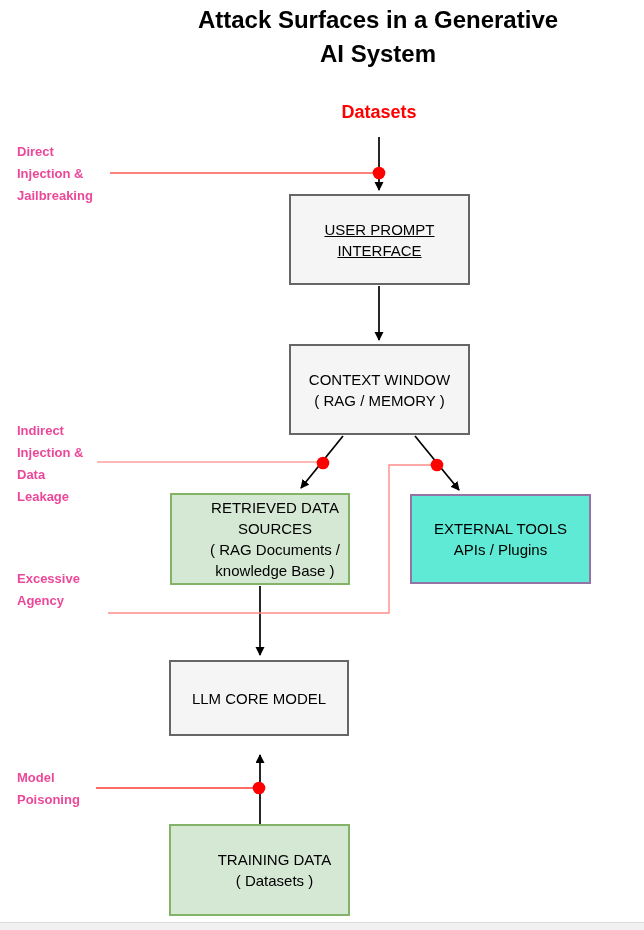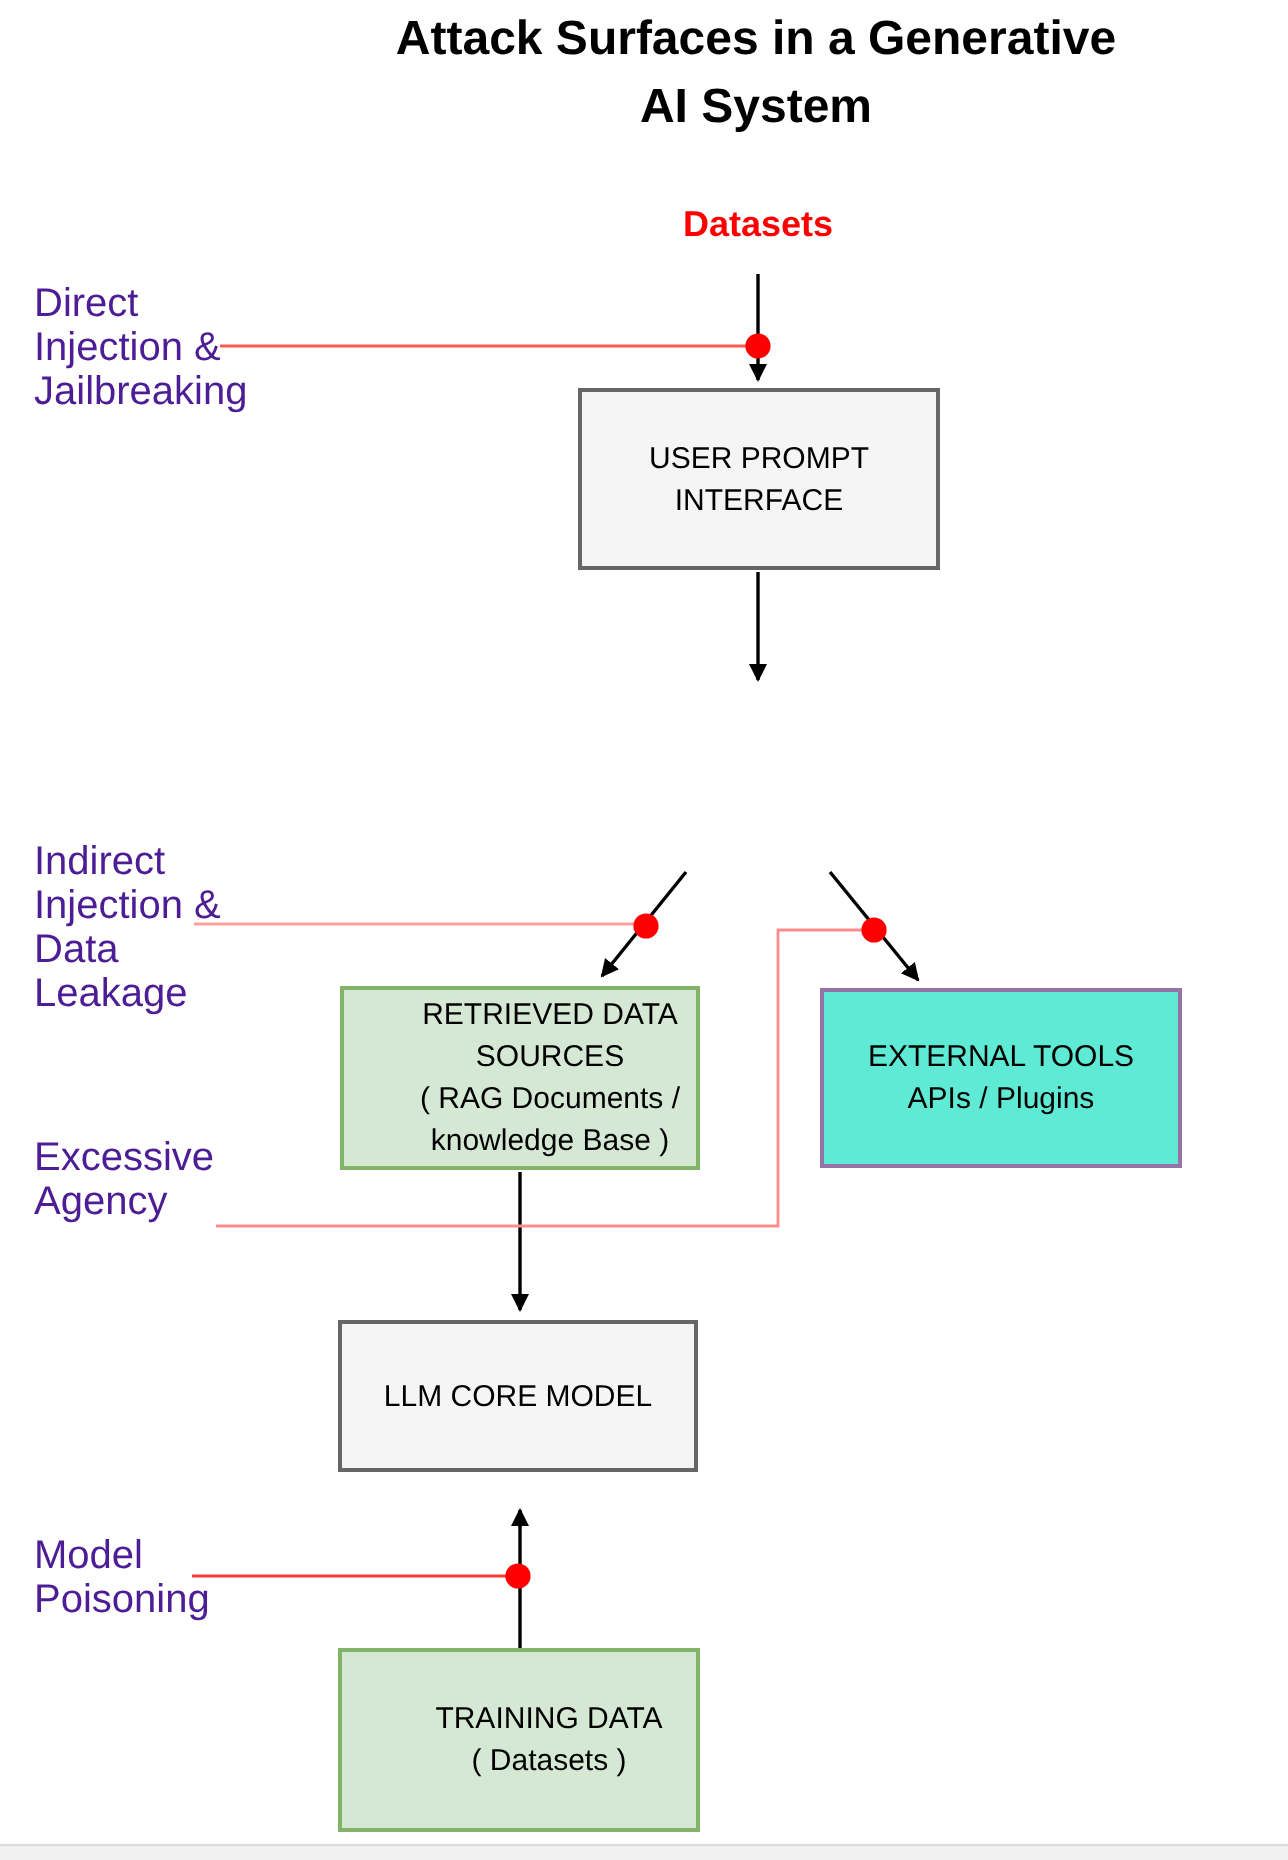--- a/index.html
+++ b/index.html
@@ -52,34 +52,35 @@
     font-size: 15px;
     line-height: 21px;
     color: #000000;
     white-space: pre-line;
     padding: 2px;
   }
   .node-gray   { background: #f5f5f5; border-color: #666666; }
   .node-green  { background: #d5e8d4; border-color: #82b366; padding-left: 32px; }
   .node-purple { background: #5eead4; border-color: #9673a6; }
 
-  #node-user-prompt-interface  { left: 289px; top: 194px; width: 181px; height: 91px; }
+  #node-user-prompt-interface  { left: 289px; top: 194px; width: 181px; height: 91px; text-decoration: underline; }
   #node-context-window         { left: 289px; top: 344px; width: 181px; height: 91px; }
   #node-retrieved-data-sources { left: 170px; top: 493px; width: 180px; height: 92px; }
   #node-external-tools         { left: 410px; top: 494px; width: 181px; height: 90px; }
   #node-llm-core-model         { left: 169px; top: 660px; width: 180px; height: 76px; }
   #node-training-data          { left: 169px; top: 824px; width: 181px; height: 92px; }
 
   .threat {
     position: absolute;
     left: 17px;
-    font-size: 20px;
+    font-size: 13px;
     line-height: 22px;
-    color: #4c1d95;
+    color: #ec4899;
     white-space: pre-line;
+    font-weight: bold;
   }
   #threat-direct-injection   { top: 141px; }
   #threat-indirect-injection { top: 420px; }
   #threat-excessive-agency   { top: 568px; }
   #threat-model-poisoning    { top: 767px; }
 
   .bottom-scrollbar {
     position: absolute;
     left: 0; top: 922px;
     width: 644px; height: 8px;
@@ -121,20 +122,24 @@
     <circle cx="323" cy="463" r="6.3" fill="#ff0000"></circle>
     <circle cx="437" cy="465" r="6.3" fill="#ff0000"></circle>
     <circle cx="259" cy="788" r="6.3" fill="#ff0000"></circle>
   </svg>
 
   <div class="node node-gray" id="node-user-prompt-interface">
     <span>USER PROMPT
 INTERFACE</span>
   </div>
 
+  <div class="node node-gray" id="node-context-window">
+    <span>CONTEXT WINDOW
+( RAG / MEMORY )</span>
+  </div>
 
   <div class="node node-green" id="node-retrieved-data-sources">
     <span>RETRIEVED DATA
 SOURCES
 ( RAG Documents /
 knowledge Base )</span>
   </div>
 
   <div class="node node-purple" id="node-external-tools">
     <span>EXTERNAL TOOLS

